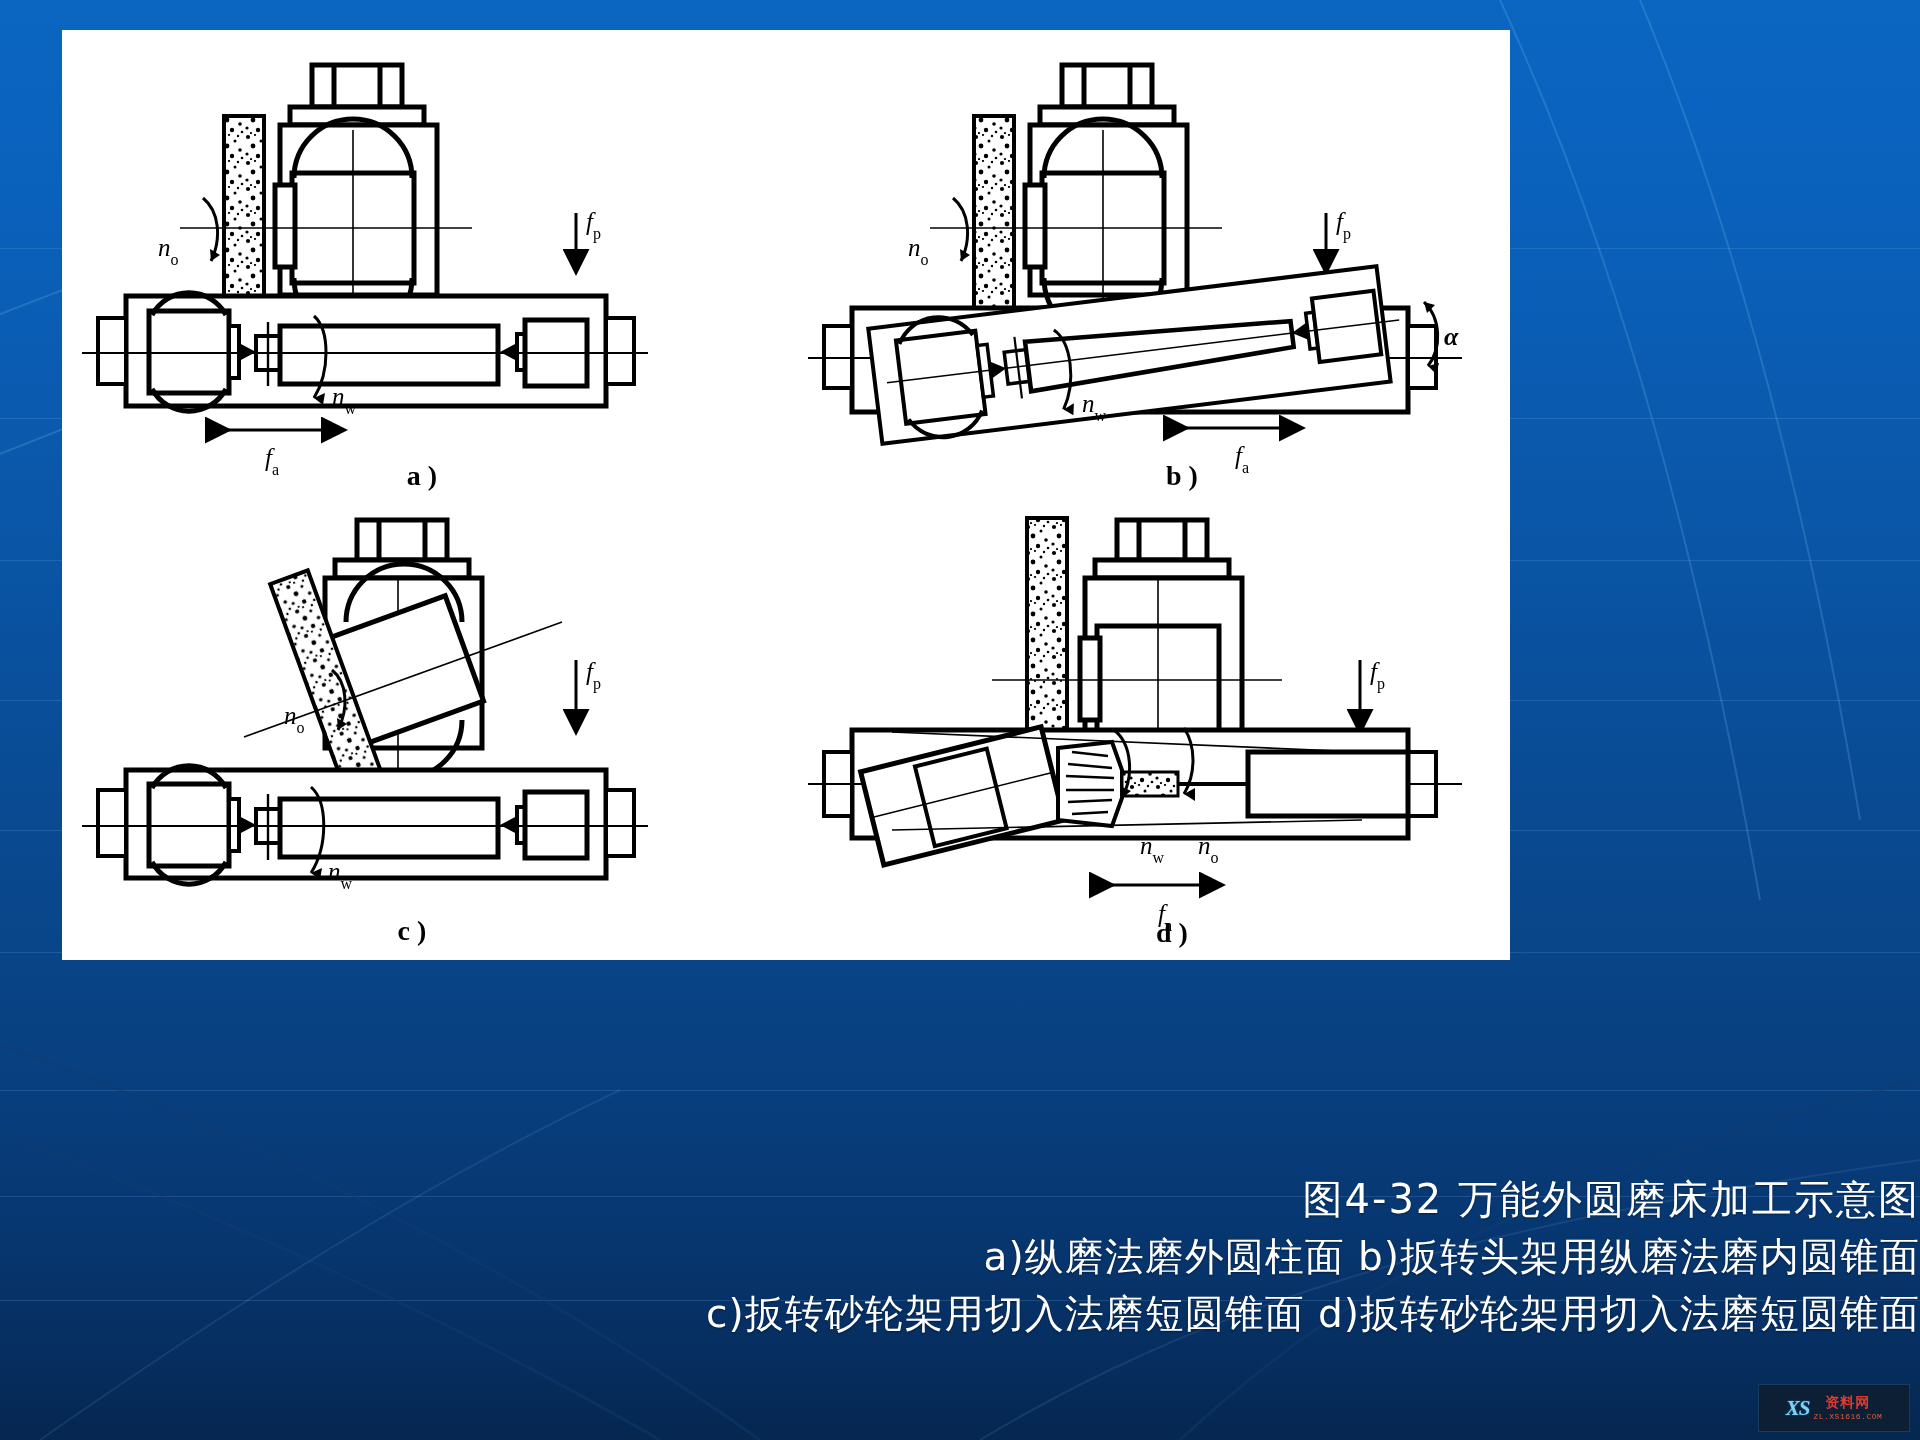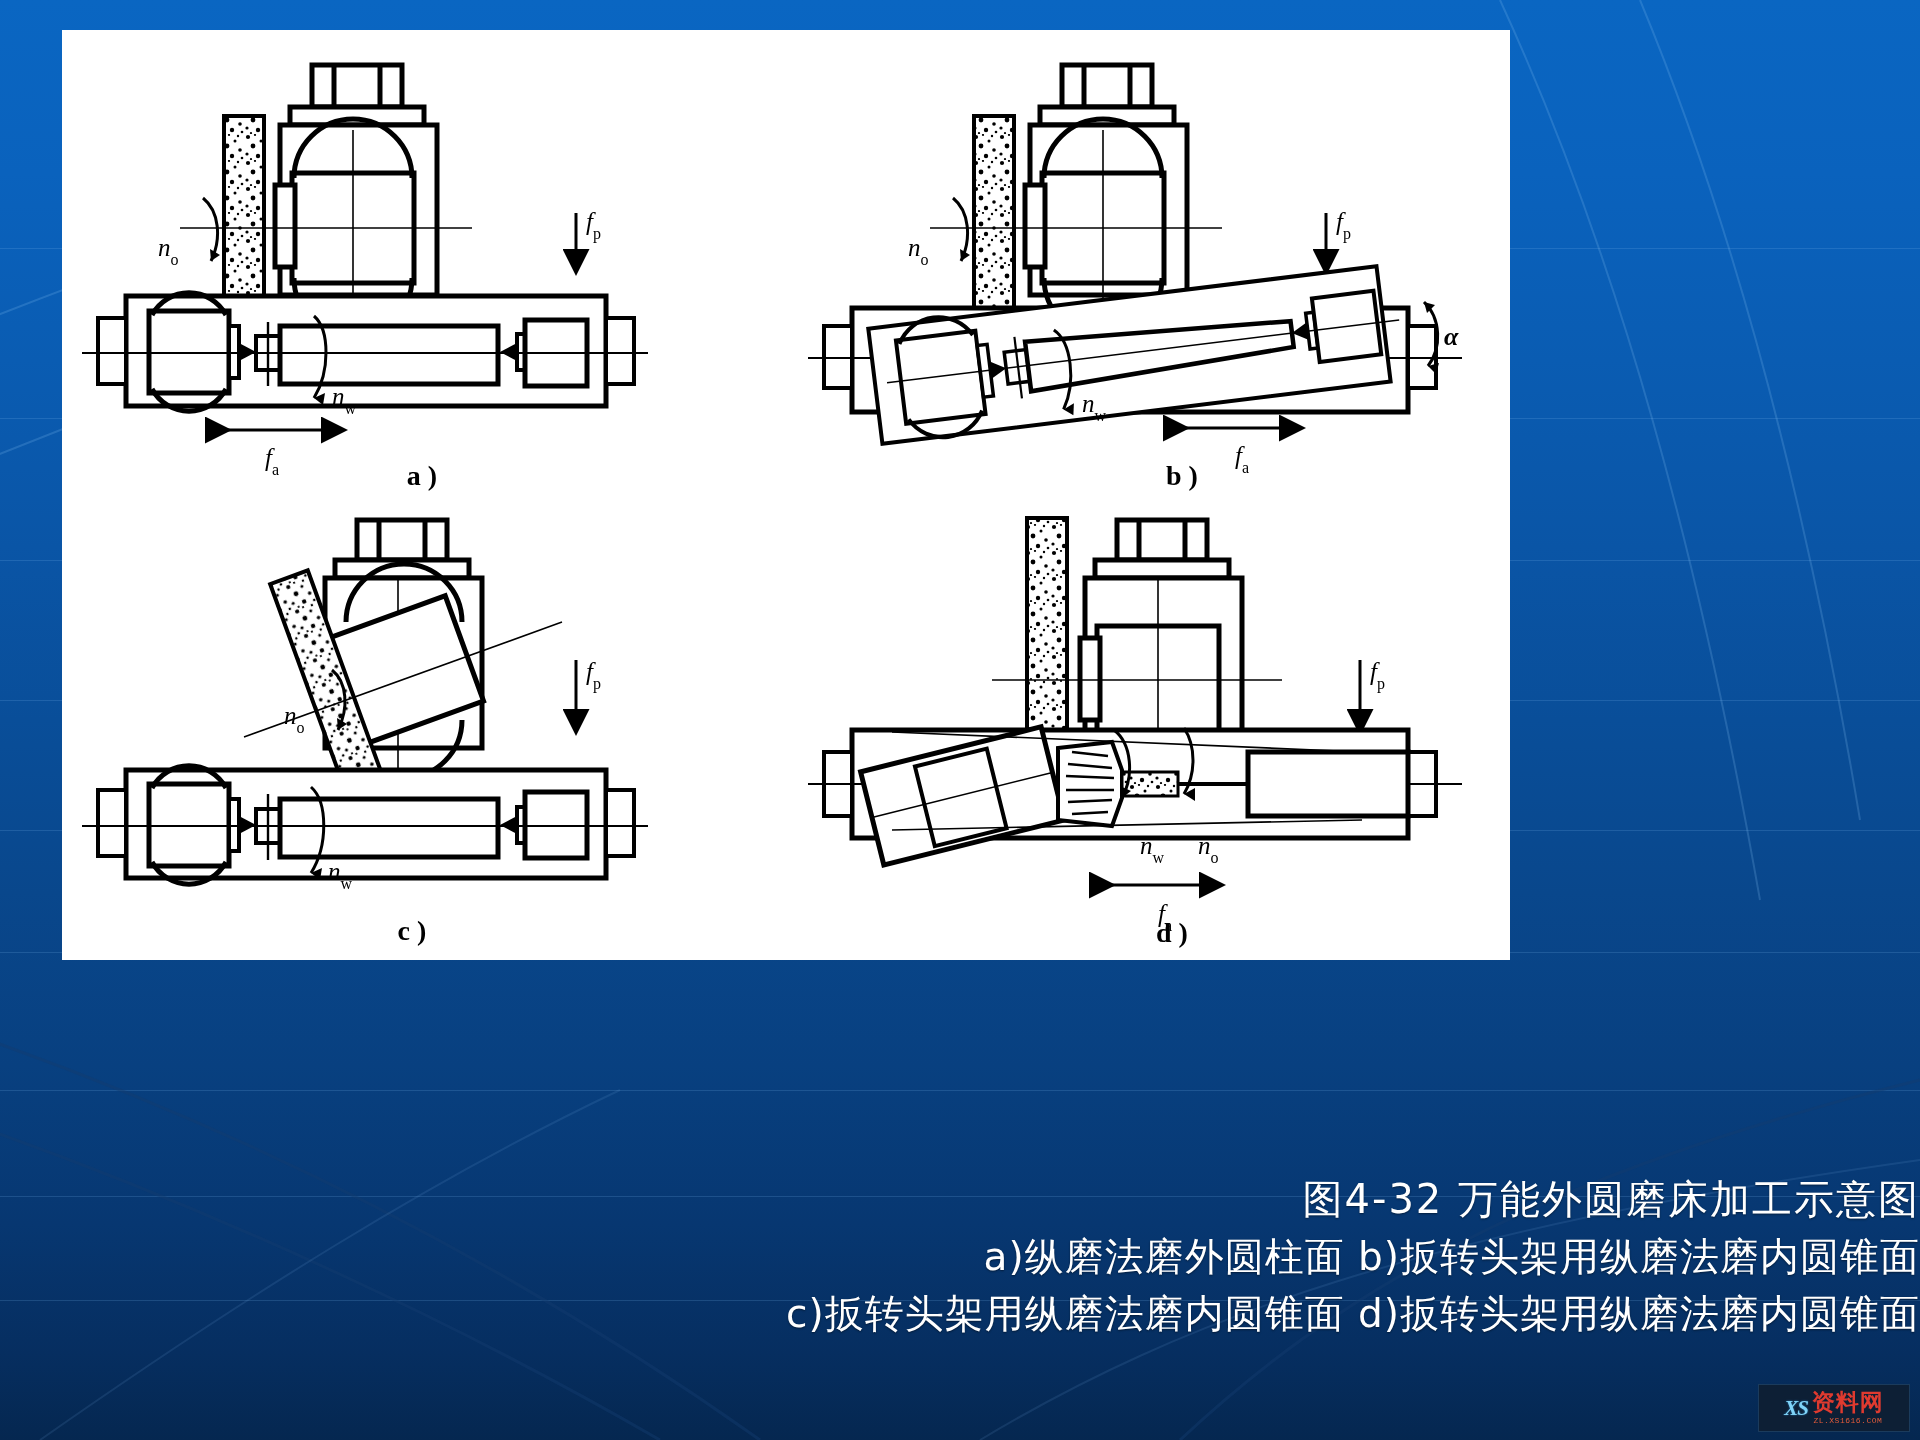--- a/index.html
+++ b/index.html
@@ -27,21 +27,21 @@
     display:flex;align-items:center;justify-content:center;
     overflow:hidden;
   }
   .wm .wmrow{display:flex;align-items:center;gap:4px;}
   .wm .xs{
     font-family:"Liberation Serif",serif;font-style:italic;font-weight:bold;
     font-size:21px;color:#7fd3f7;letter-spacing:-1px;
     text-shadow:0 0 2px #2b7fb8;
   }
   .wm .cn{
-    font-family:Liberation Serif, serif;font-weight:bold;font-size:23px;
+    font-family:Liberation Mono, monospace;font-weight:bold;font-size:14px;
     color:#e03a2f;letter-spacing:1px;line-height:1;
   }
   .wm .url{
     font-family:"Liberation Mono",monospace;font-size:8px;color:#e05a3a;
     letter-spacing:0.5px;margin-top:2px;text-align:right;
   }
   .wmstack{display:flex;flex-direction:column;align-items:center;}
 
   
   #panel{
@@ -357,21 +357,21 @@
         <text x="1110" y="912" font-family="Liberation Serif, serif" font-weight="bold" font-size="28" fill="#000" stroke="none" text-anchor="middle">d )</text>
       </g>
 
       </g>
     </svg>
   </div>
 
   <div id="caption">
     <div class="l1">图4-32  万能外圆磨床加工示意图</div>
     <div class="l2">a)纵磨法磨外圆柱面  b)扳转头架用纵磨法磨内圆锥面</div>
-    <div class="l3">c)扳转头架用纵磨法磨内圆锥面  d)扳转头架用纵磨法磨内圆锥面</div>
+    <div class="l3">c)扳转砂轮架用切入法磨短圆锥面  d)扳转砂轮架用切入法磨短圆锥面</div>
   </div>
 
   <div class="wm">
     <div class="wmrow">
       <span class="xs">XS</span>
       <span class="wmstack">
         <span class="cn">资料网</span>
         <span class="url">ZL.XS1616.COM</span>
       </span>
     </div>

